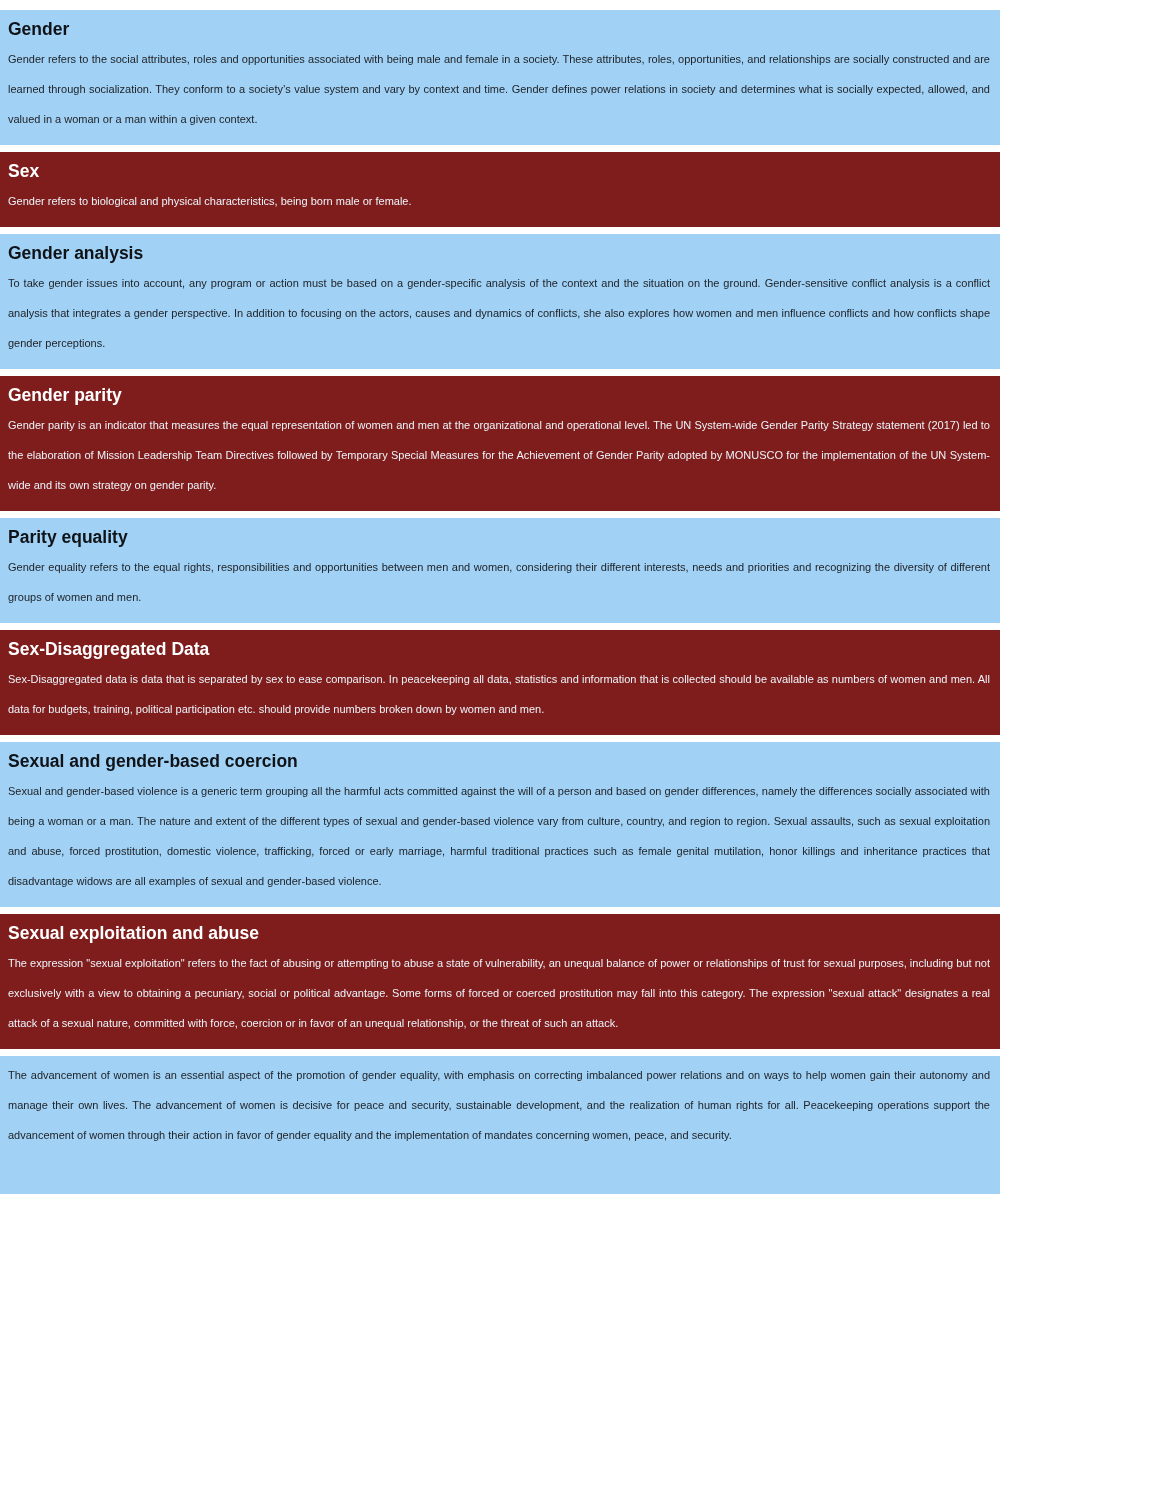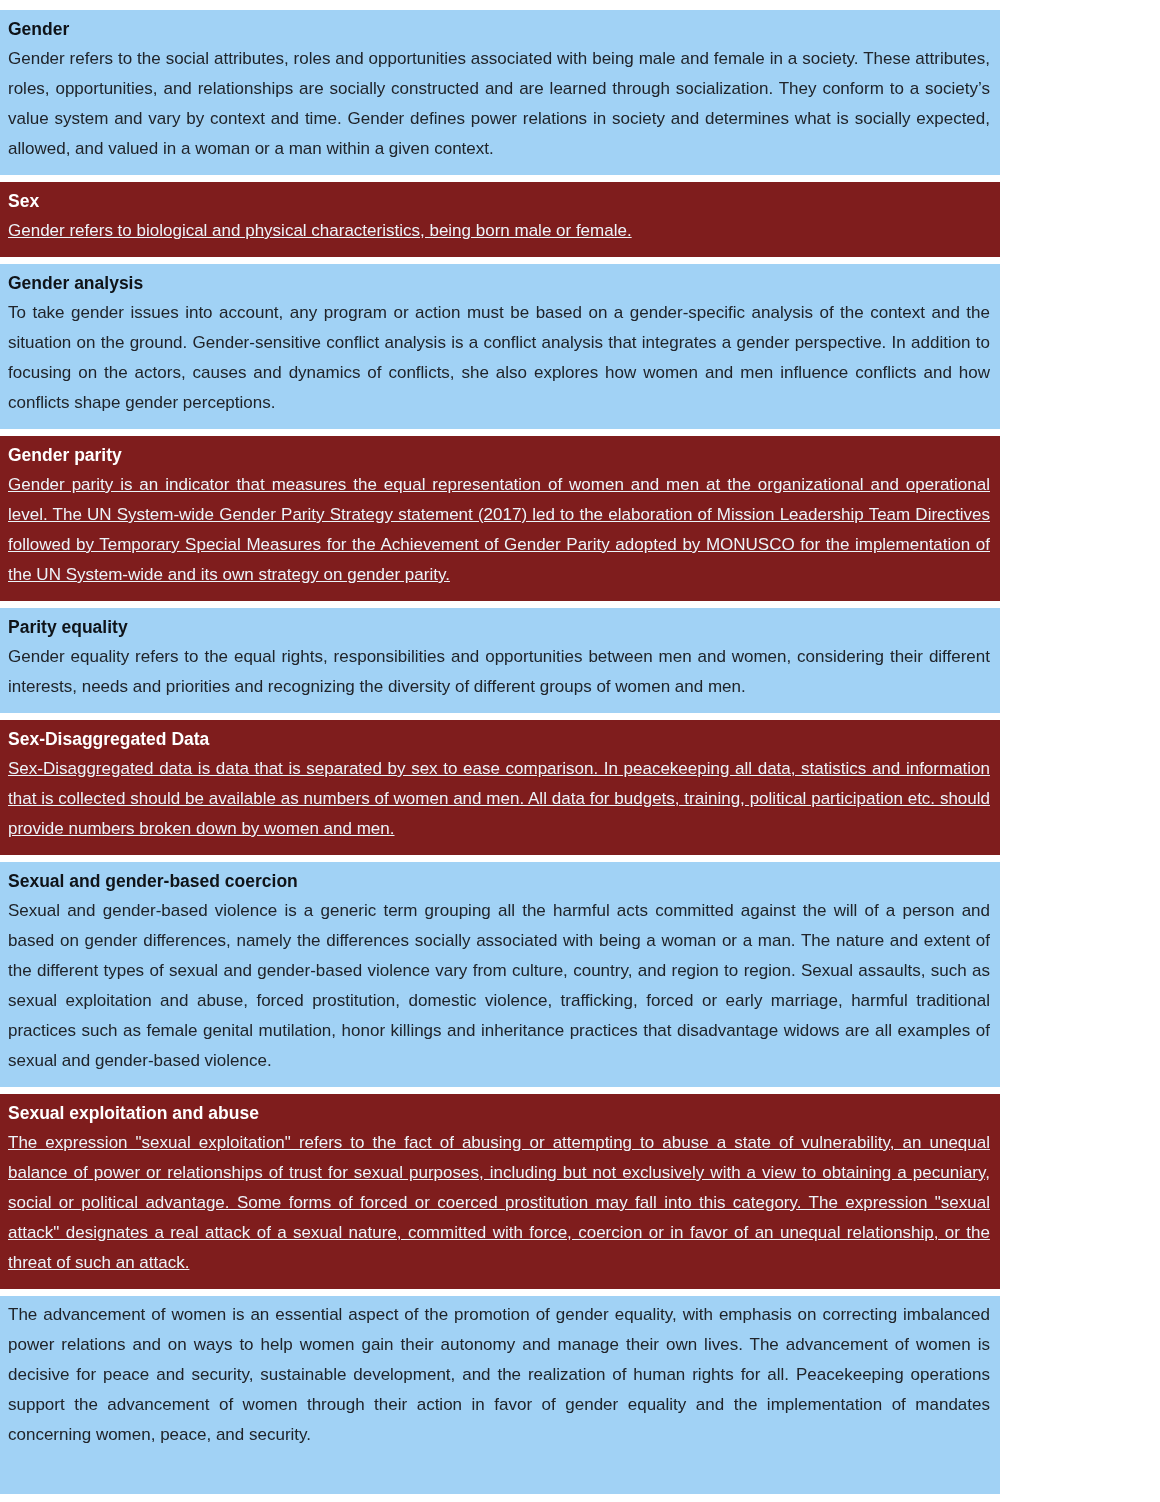--- a/index.html
+++ b/index.html
@@ -37,26 +37,26 @@
     margin: 0;
     font-size: 17.5px;
     font-weight: bold;
     line-height: 30px;
     text-align: left;
   }
   .band.light .band-title { color: #0f1318; }
   .band.dark  .band-title { color: #ffffff; }
   .band-body {
     margin: 0;
-    font-size: 17px;
+    font-size: 11px;
     line-height: 30px;
     text-align: justify;
   }
   .band.light .band-body { color: #20242a; }
-  .band.dark  .band-body { color: #edf4fa; text-decoration: underline; }
+  .band.dark  .band-body { color: #edf4fa; }
   
   .band.tail-pad { padding-bottom: 44px; }
 </style>
 </head>
 <body>
 
 <div class="page" id="definitions">
   <section class="band light">
     <h2 class="band-title">Gender</h2>
     <p class="band-body">Gender refers to the social attributes, roles and opportunities associated with being male and female in a society. These attributes, roles, opportunities, and relationships are socially constructed and are learned through socialization. They conform to a society’s value system and vary by context and time. Gender defines power relations in society and determines what is socially expected, allowed, and valued in a woman or a man within a given context.</p>

